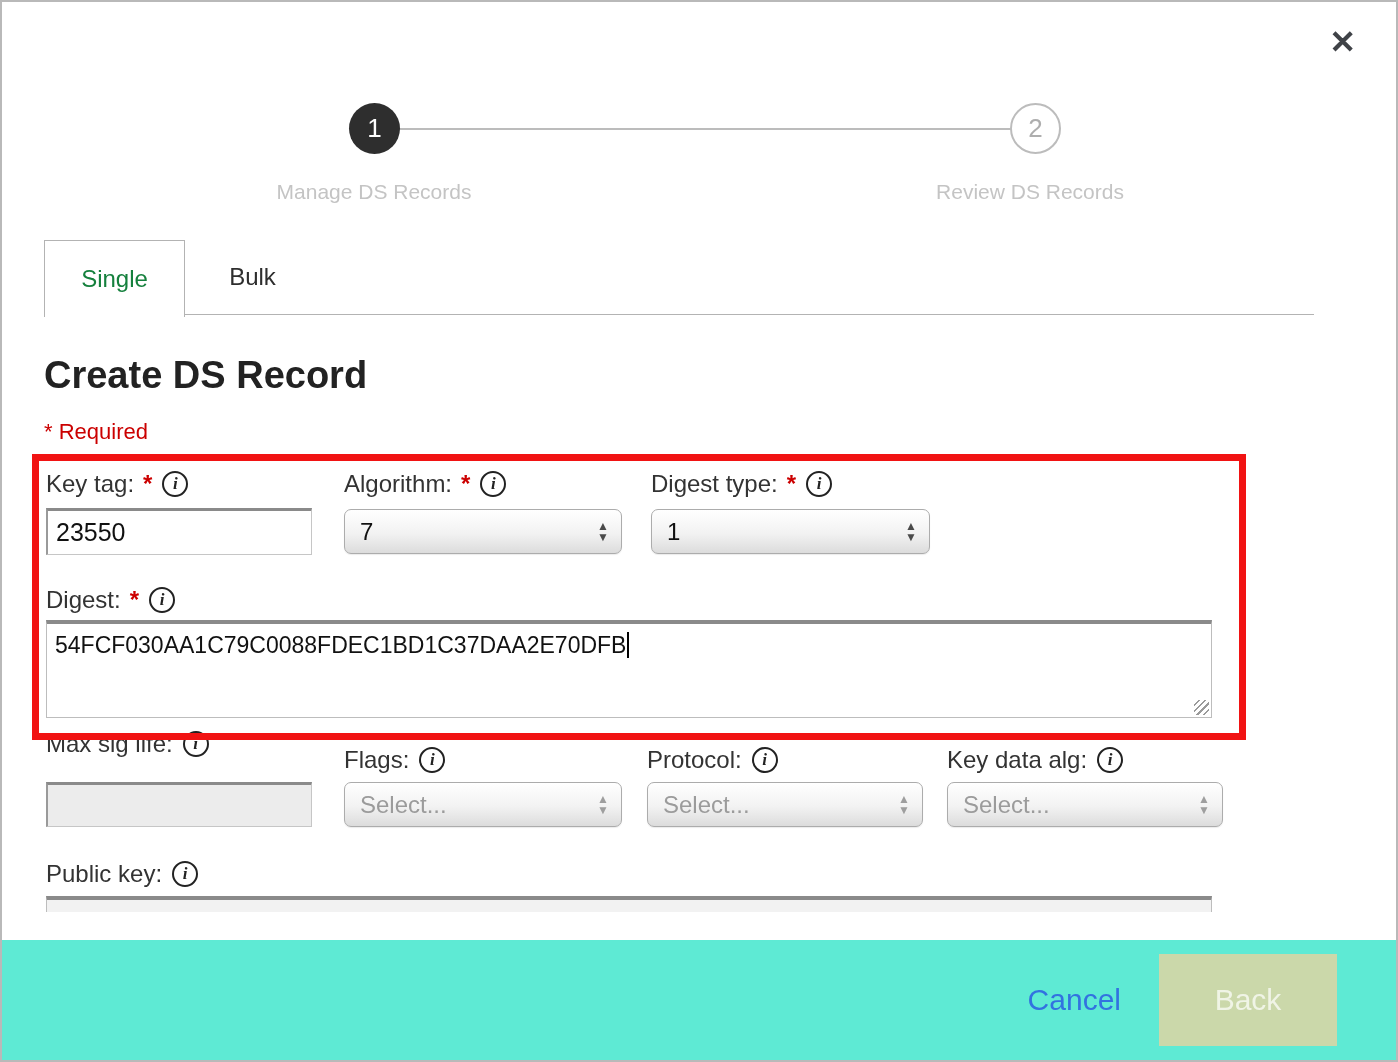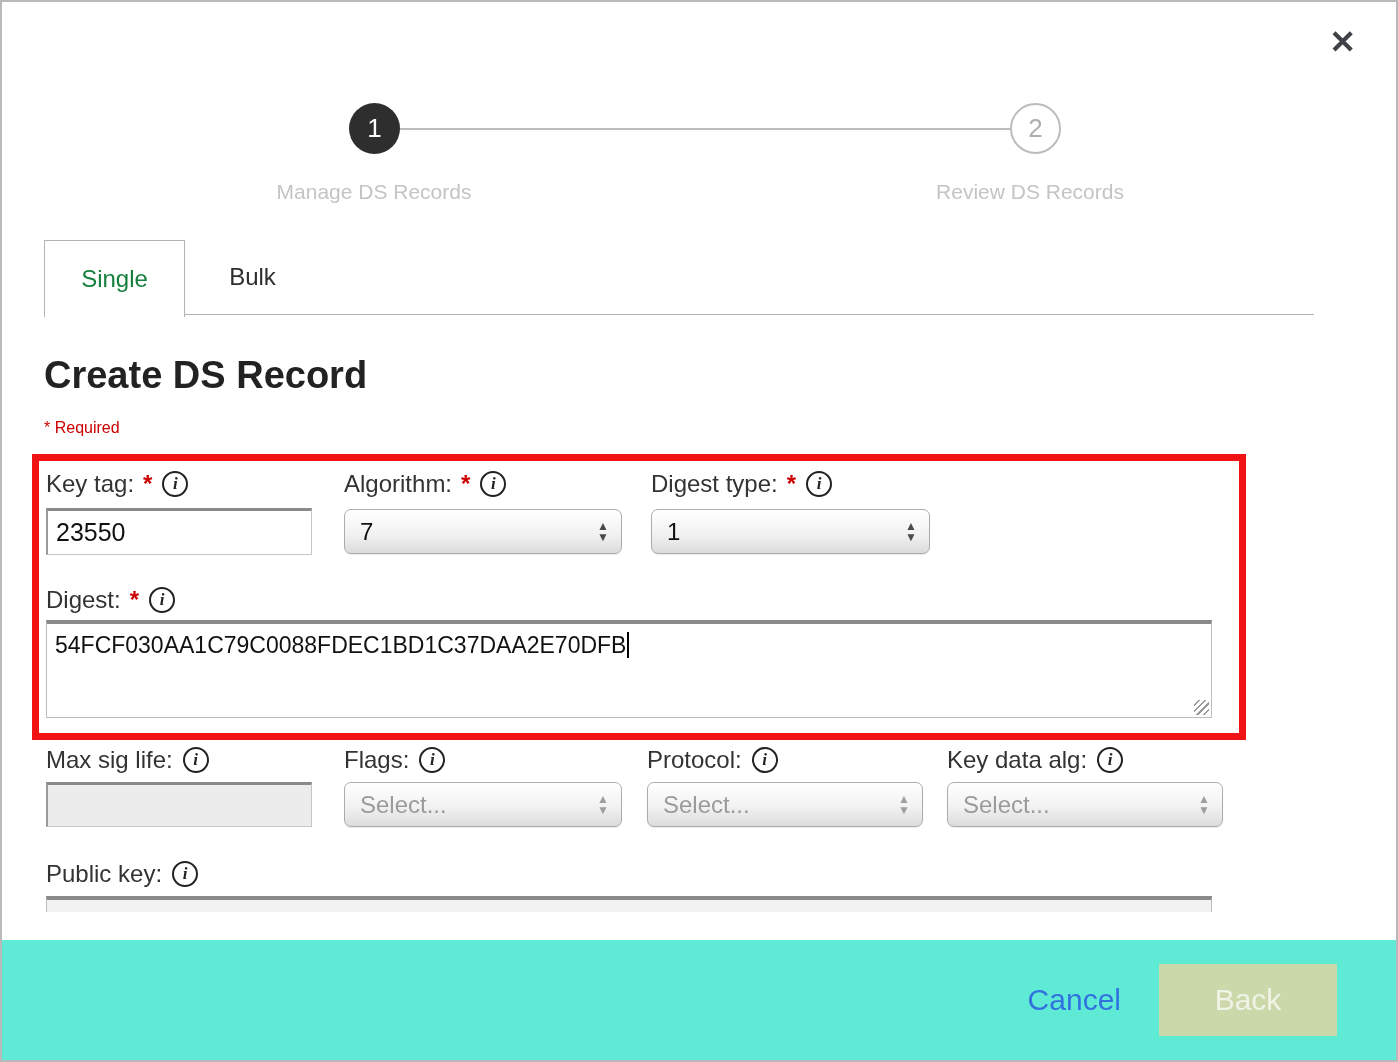--- a/index.html
+++ b/index.html
@@ -60,21 +60,21 @@
   }
   .tab.inactive { left:183px; width:135px; color:#2e2e2e; }
 
   
   .form-title {
     position:absolute; top:352px; left:42px;
     font-size:38px; font-weight:bold; color:#222222;
   }
   .required-note {
     position:absolute; top:417px; left:42px;
-    font-size:16px; color:#cb0000;text-align:right;
+    font-size:22px; color:#cb0000;text-align:right;
   }
 
   
   .highlight-box {
     position:absolute; top:452px; left:30px; width:1214px; height:286px;
     border:7px solid #f11313;
     pointer-events:none; z-index:3;
   }
 
   
@@ -151,21 +151,21 @@
   .footer {
     position:absolute; left:0; right:0; bottom:0; height:120px;
     background:#5eead4;
     display:flex; align-items:center; justify-content:flex-end;
     padding-right:40px;
   }
   .cancel-link {
     font-size:30px; color:#3272e0; cursor:pointer; margin-right:38px;
   }
   .btn {
-    height:72px; display:flex; align-items:center; justify-content:center;
+    height:92px; display:flex; align-items:center; justify-content:center;
     font-size:30px; border:none; cursor:pointer;
     font-family:"Liberation Sans", sans-serif;
   }
   .btn-back {
     width:178px; background:#cbd8aa; color:#f0f4e6; margin-right:19px;
     cursor:default;
   }
   .btn-next {
     width:179px; background:#5d9b07; color:#ffffff;
     border-bottom:5px solid #4b7e05;
@@ -236,21 +236,21 @@
 <div class="field-label" style="top:584px; left:44px;">
   <span>Digest:</span>
   <span class="req-star">*</span>
   <span class="info-icon">i</span>
 </div>
 <div class="textarea" style="top:618px; left:44px; width:1166px; height:98px;">
   <span>54FCF030AA1C79C0088FDEC1BD1C37DAA2E70DFB</span><span class="caret"></span>
   <span class="resize-grip"></span>
 </div>
 
-<div class="field-label" style="top:744px; left:44px;">
+<div class="field-label" style="top:728px; left:44px;">
   <span>Max sig life:</span>
   <span class="info-icon">i</span>
 </div>
 <div class="field-label" style="top:744px; left:342px;">
   <span>Flags:</span>
   <span class="info-icon">i</span>
 </div>
 <div class="field-label" style="top:744px; left:645px;">
   <span>Protocol:</span>
   <span class="info-icon">i</span>

